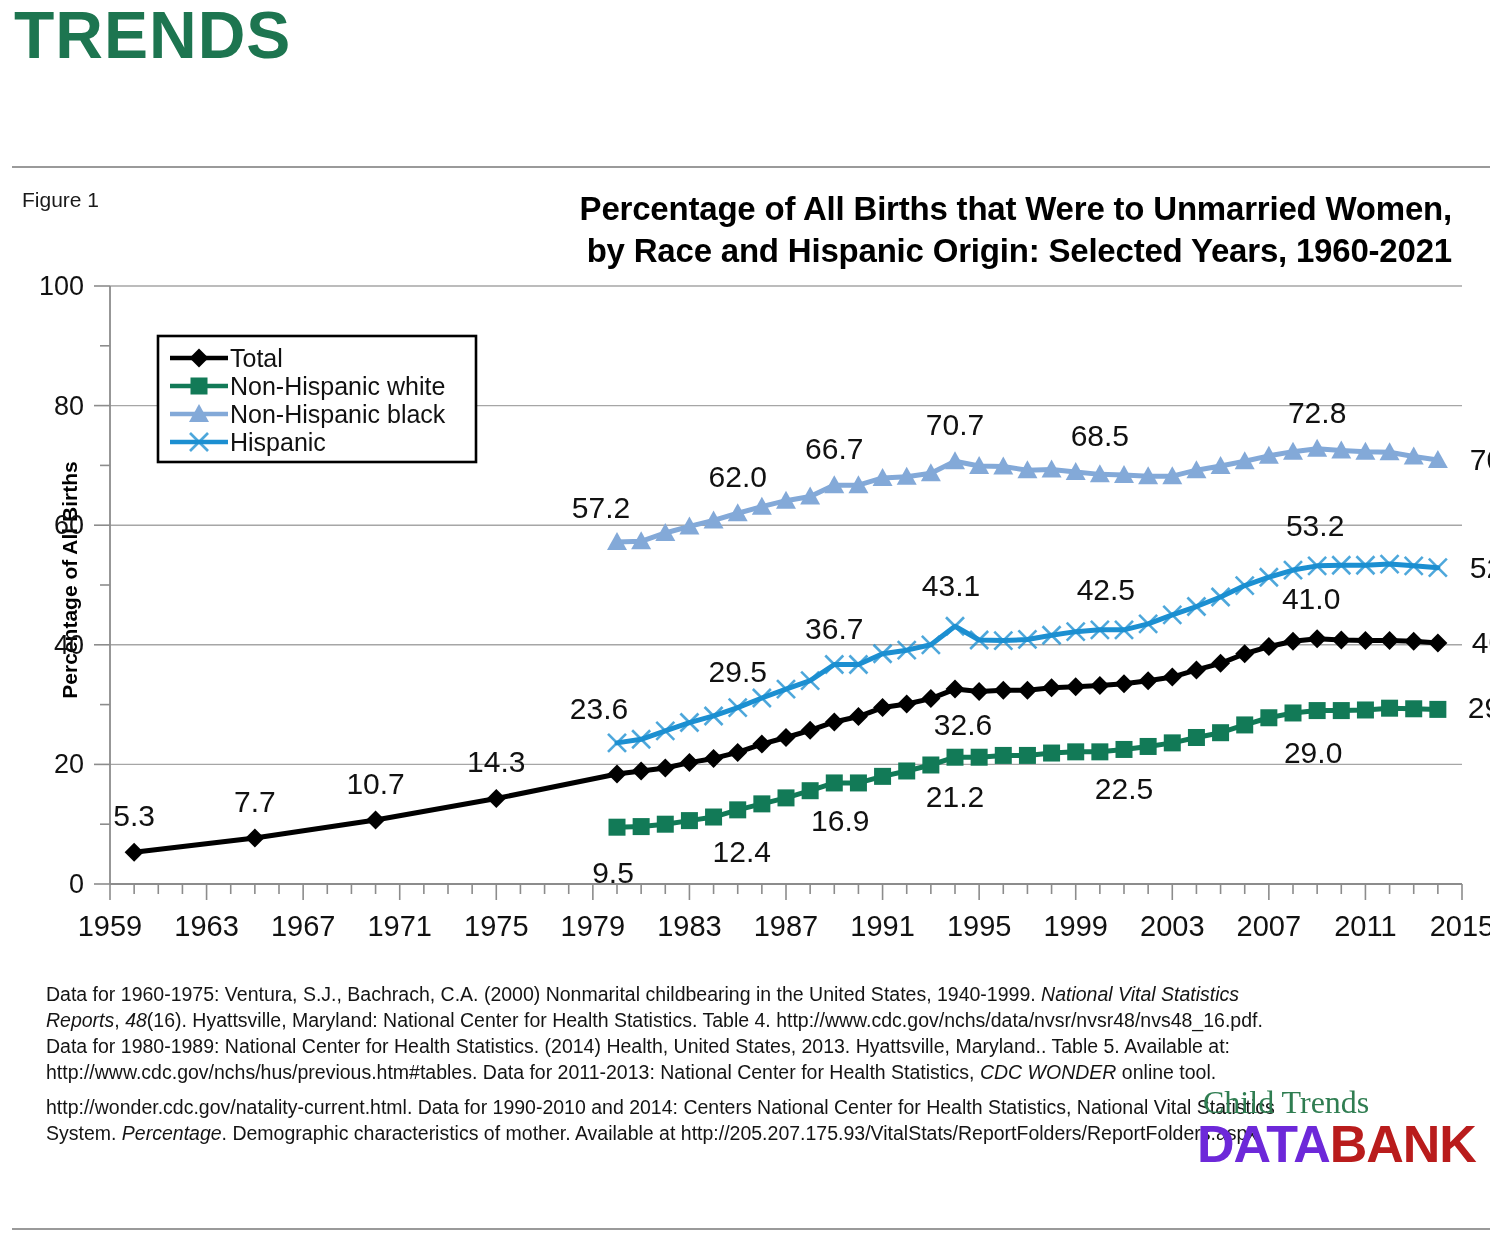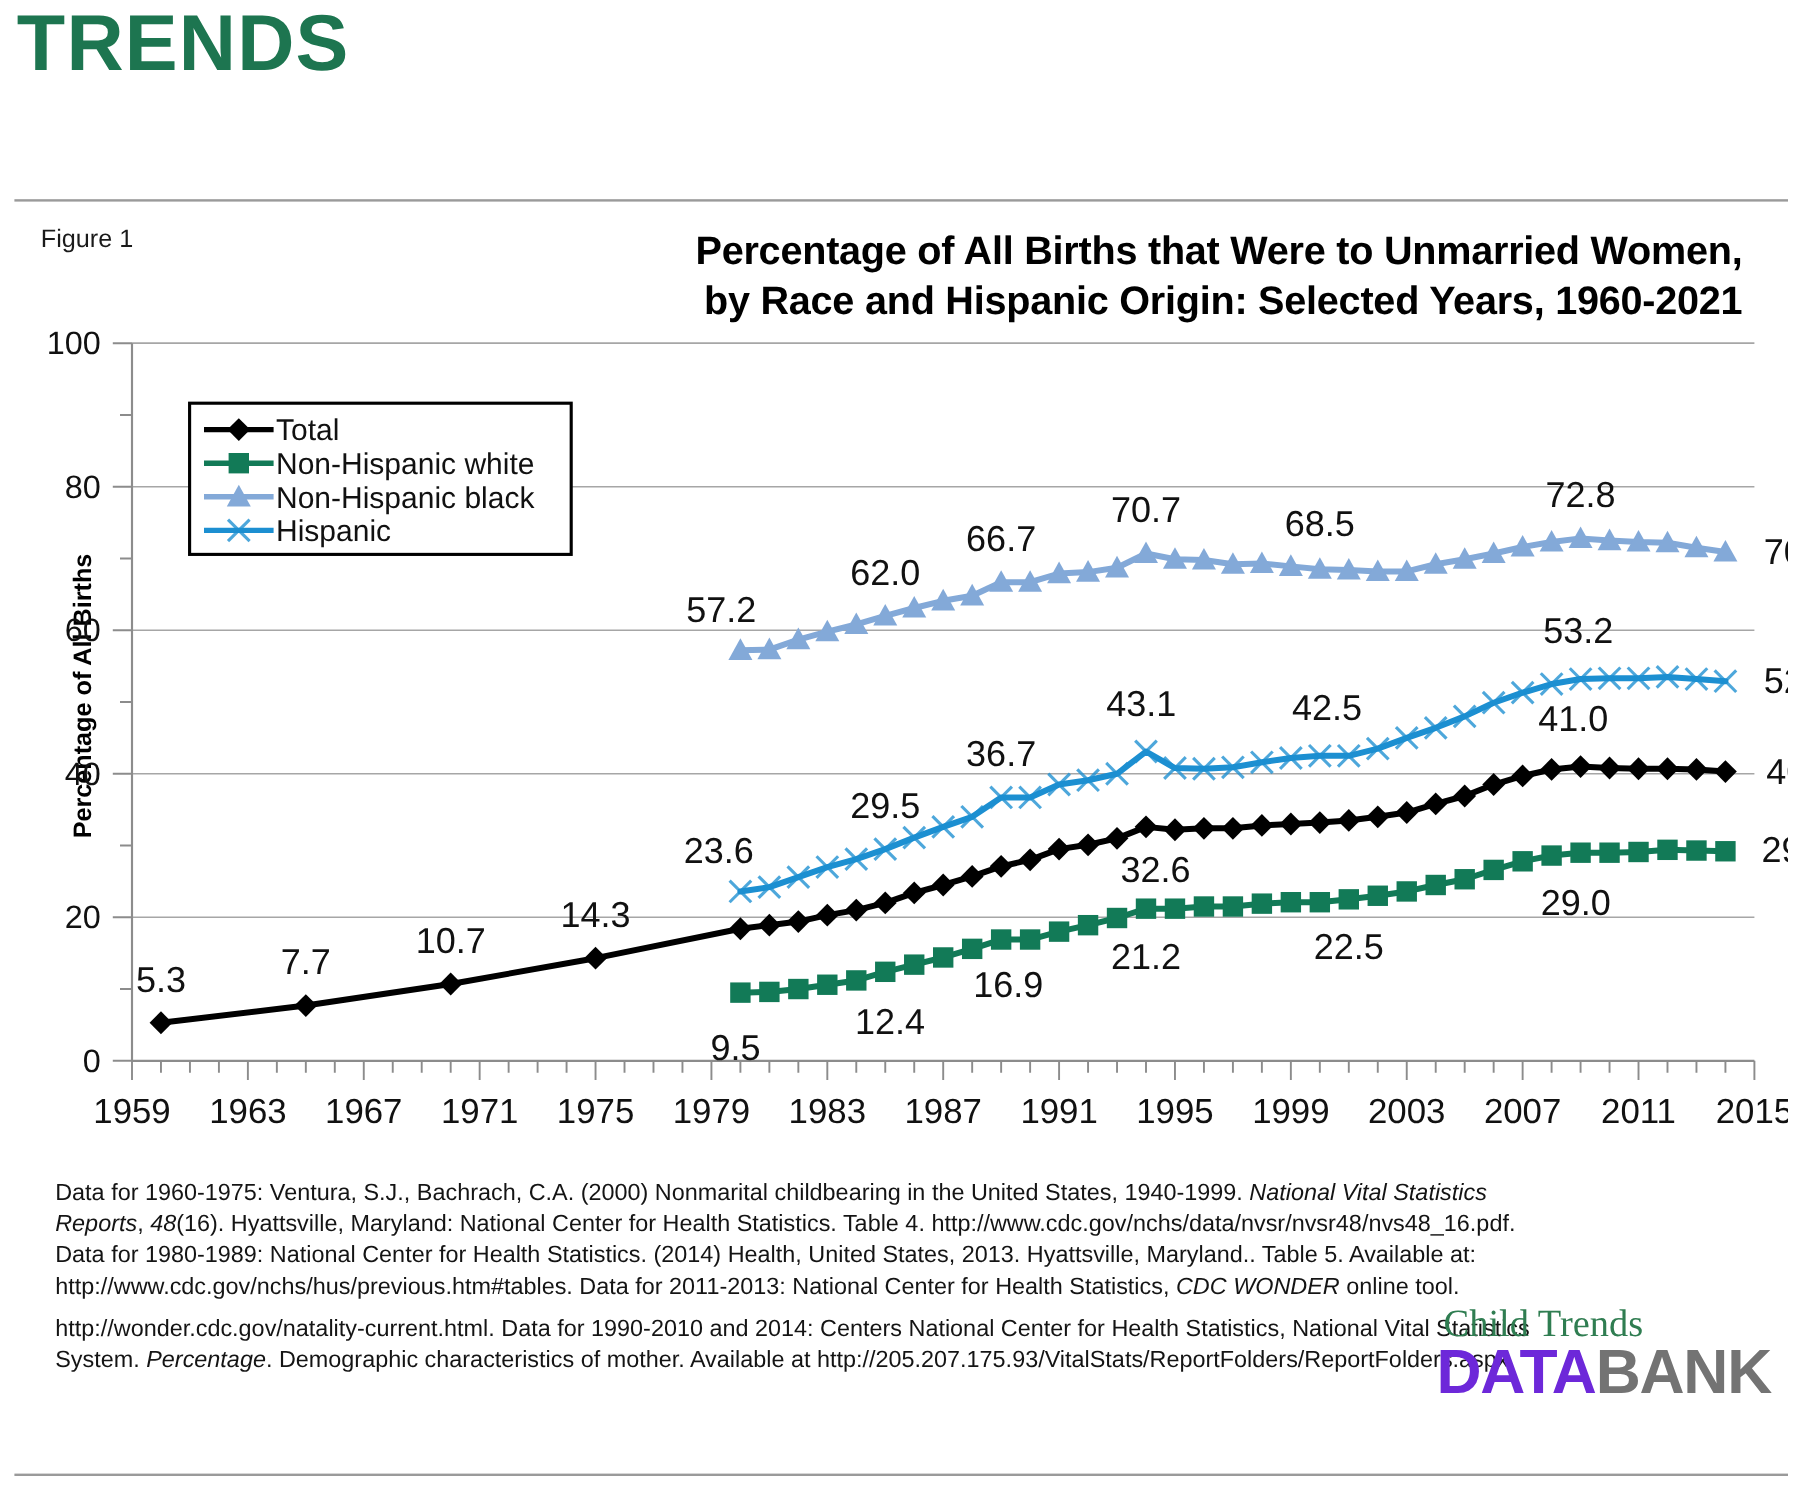--- a/index.html
+++ b/index.html
@@ -41,21 +41,20 @@
     background: #ffffff;
   }
 
   #figure-label {
     position: absolute;
     left: 10px;
     top: 20px;
     font-size: 21px;
     color: #1a1a1a;
     font-family: "Liberation Sans", sans-serif;
-    margin-left: 12px;
   }
 
   #chart-title {
     position: absolute;
     left: 120px;
     top: 20px;
     width: 1320px;
     text-align: right;
     font-size: 33px;
     font-weight: bold;
@@ -123,21 +122,21 @@
   }
   #ct-logo .db-word {
     display: block;
     font-family: "Liberation Sans", sans-serif;
     font-weight: bold;
     font-size: 52px;
     line-height: 1.02;
     letter-spacing: -1px;
   }
   #ct-logo .db-data { color: #6d28d9; }
-  #ct-logo .db-bank { color: #737373; }
+  #ct-logo .db-bank { color: #b91c1c; }
 
   .lbl { font-family: "Liberation Sans", sans-serif; }
 </style>
 </head>
 <body>
 
 <div id="trends-banner">TRENDS</div>
 
 <div id="figure-panel">
 

